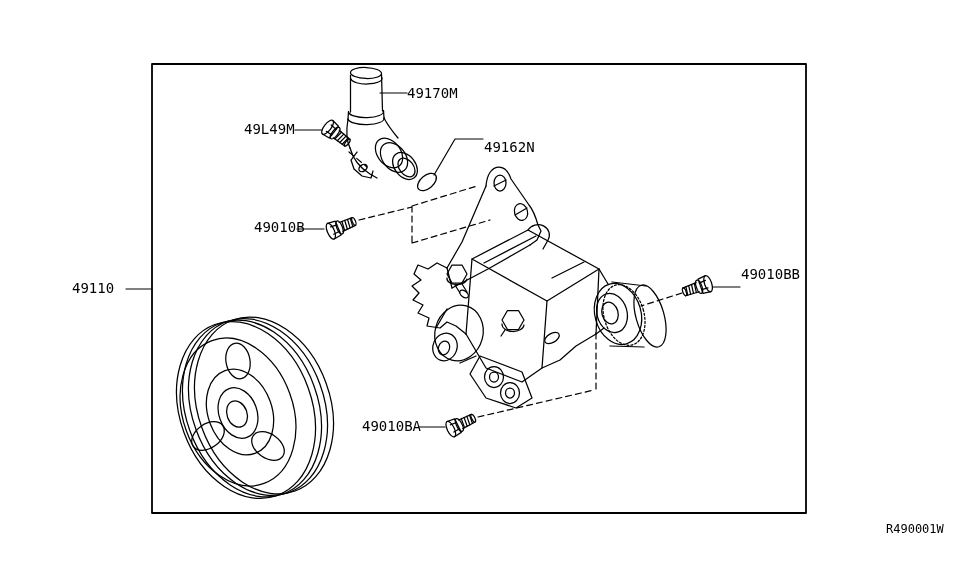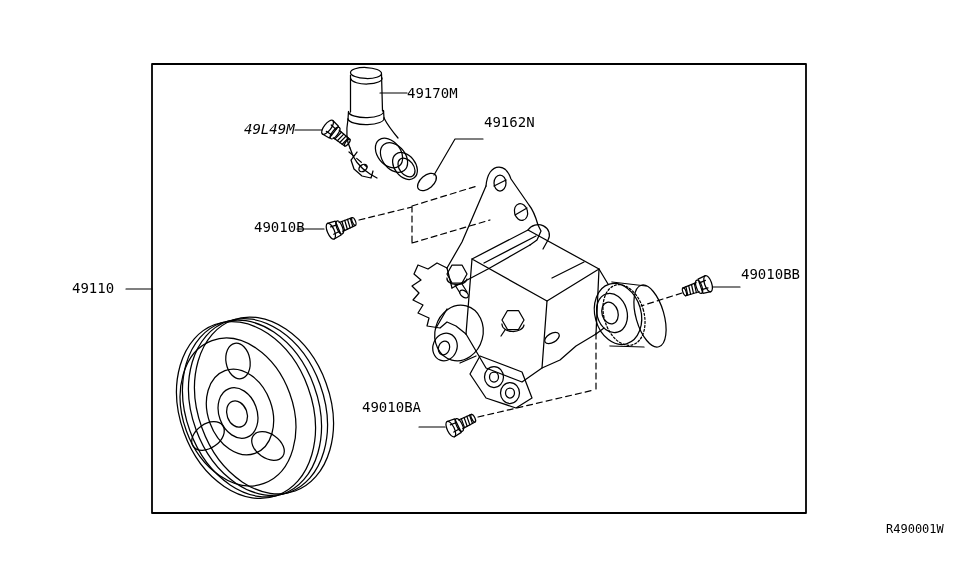--- a/index.html
+++ b/index.html
@@ -134,22 +134,22 @@
 
     <g stroke-width="1.2" stroke-dasharray="6 4">
       <path d="M349,136 L367,151"></path>
       <path d="M359,204 L412,191 M412,190 L412,227 M412,190 L477,170 M412,227 L490,204"></path>
       <path d="M682,277 L641,290"></path>
       <path d="M478,401 L594,374 M596,373 L596,316"></path>
     </g>
   </svg>
 
   <div class="lbl" style="left:407px;top:70px;">49170M</div>
-  <div class="lbl" style="left:244px;top:106px;font-style:italic;">49L49M</div>
-  <div class="lbl" style="left:484px;top:99px;">49162N</div>
+  <div class="lbl" style="left:244px;top:106px;">49L49M</div>
+  <div class="lbl" style="left:484px;top:124px;">49162N</div>
   <div class="lbl" style="left:254px;top:204px;text-align:center;">49010B</div>
   <div class="lbl" style="left:72px;top:265px;">49110</div>
   <div class="lbl" style="left:741px;top:251px;">49010BB</div>
-  <div class="lbl" style="left:362px;top:384px;">49010BA</div>
+  <div class="lbl" style="left:362px;top:403px;">49010BA</div>
 
   <div class="ref" style="left:886px;top:505px;">R490001W</div>
 
 </div>
 
 </body></html>

